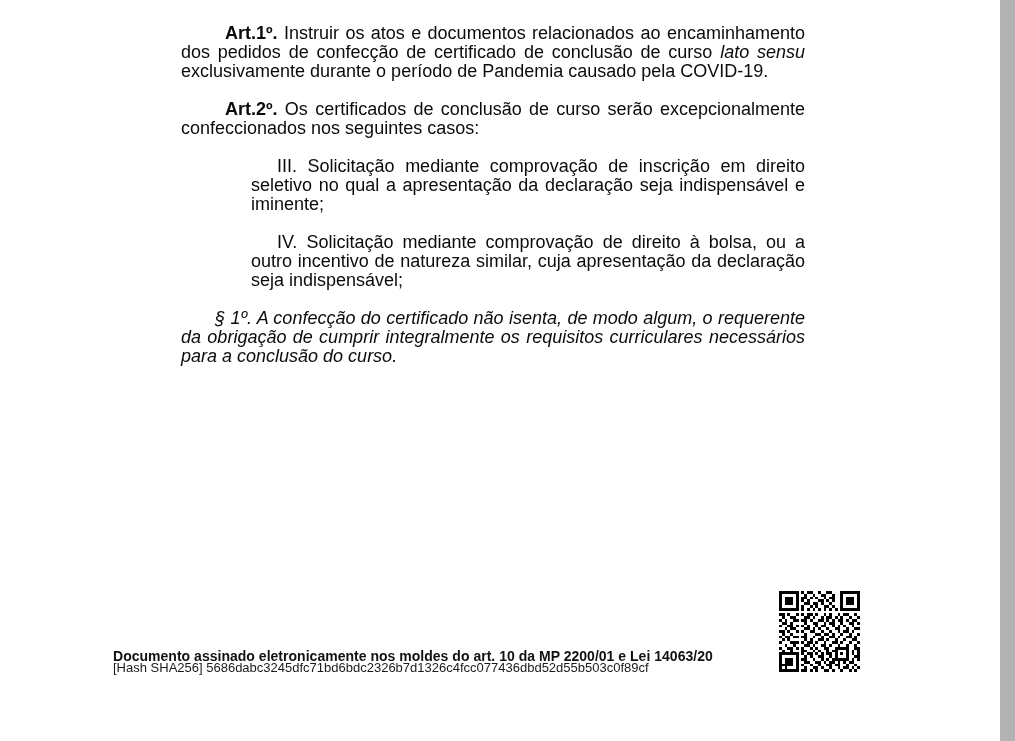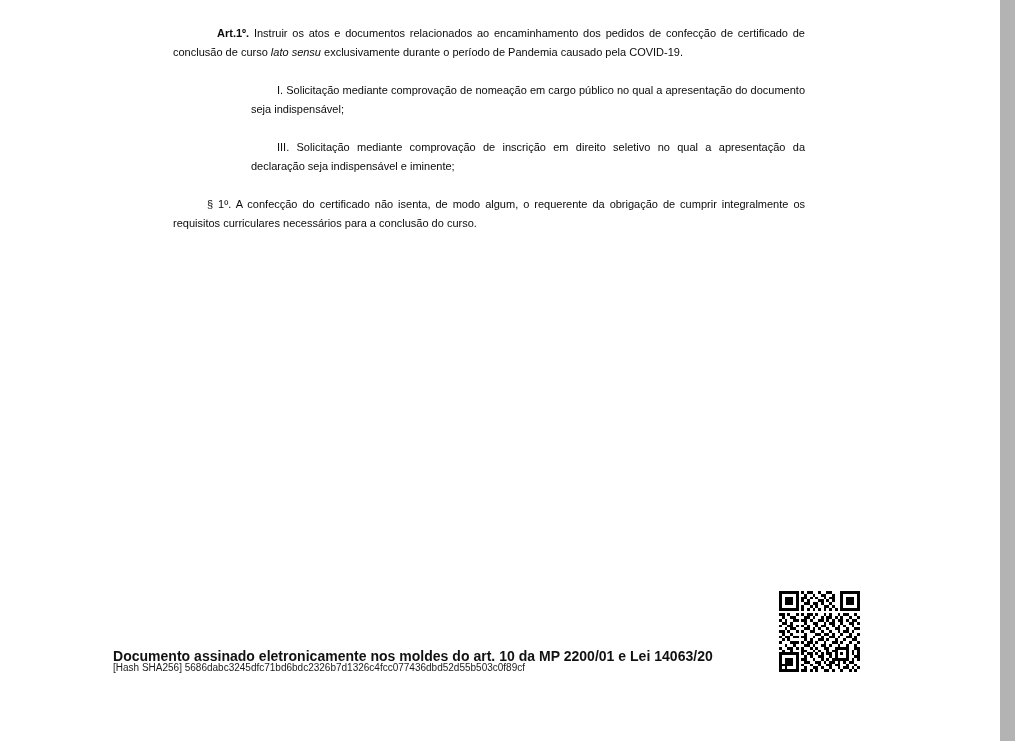--- a/index.html
+++ b/index.html
@@ -29,22 +29,22 @@
     height: 741px;
     background: #b3b3b3;
   }
   .content {
     position: absolute;
     left: 165px;
     top: 24px;
     width: 640px;
   }
   p {
-    margin: 0 0 0 8px;
-    font-size: 11px;
+    margin: 0 0 0 16px;
+    font-size: 18px;
     line-height: 19px;
     color: #0b0b0b;
     text-align: justify;
     text-justify: inter-word;
   }
   .art {
     text-indent: 44px;
     margin-bottom: 19px;
   }
   .art b {
@@ -52,20 +52,21 @@
   }
   .roman {
     margin-left: 86px;
     width: 554px;
     text-indent: 26px;
     margin-bottom: 19px;
   }
   .par {
     text-indent: 34px;
     margin-bottom: 19px;
+    font-style: italic;
   }
   .par.last {
     margin-bottom: 0;
   }
   .italic { font-style: italic; }
 
   .qr {
     position: absolute;
     left: 779px;
     top: 591px;
@@ -82,38 +83,39 @@
   }
   .footer .line1 {
     font-size: 14px;
     font-weight: bold;
     color: #111;
     letter-spacing: 0.02px;
     line-height: 12px;
     white-space: nowrap;
   }
   .footer .line2 {
-    font-size: 10px;
+    font-size: 13px;
     color: #1a1a1a;
     line-height: 11px;
     white-space: nowrap;
   }
 </style>
 </head>
 <body>
 
 <div class="page">
 
   <div class="content">
 
     <p class="art"><b>Art.1º.</b><span> Instruir os atos e documentos relacionados ao encaminhamento dos pedidos de confecção de certificado de conclusão de curso </span><span class="italic">lato sensu</span><span> exclusivamente durante o período de Pandemia causado pela COVID-19.</span></p>
 
-
-    <p class="roman">I.  Solicitação mediante comprovação de nomeação em cargo público no qual a apresentação do documento seja indispensável;</p>
+    <p class="art"><b>Art.2º.</b><span> Os certificados de conclusão de curso serão excepcionalmente confeccionados nos seguintes casos:</span></p>
+
     <p class="roman">III.  Solicitação mediante comprovação de inscrição em direito seletivo no qual a apresentação da declaração seja indispensável e iminente;</p>
+    <p class="roman">IV.  Solicitação mediante comprovação de direito à bolsa, ou a outro incentivo de natureza similar, cuja apresentação da declaração seja indispensável;</p>
 
     <p class="par">§ 1º. A confecção do certificado não isenta, de modo algum, o requerente da obrigação de cumprir integralmente os requisitos curriculares necessários para a conclusão do curso.</p>
 
   </div>
 
   <div class="qr">
     <svg width="81" height="81" viewBox="0 0 29 29" shape-rendering="crispEdges" aria-hidden="true">
       <rect width="29" height="29" fill="#ffffff"></rect>
       <g fill="#000000">
 

